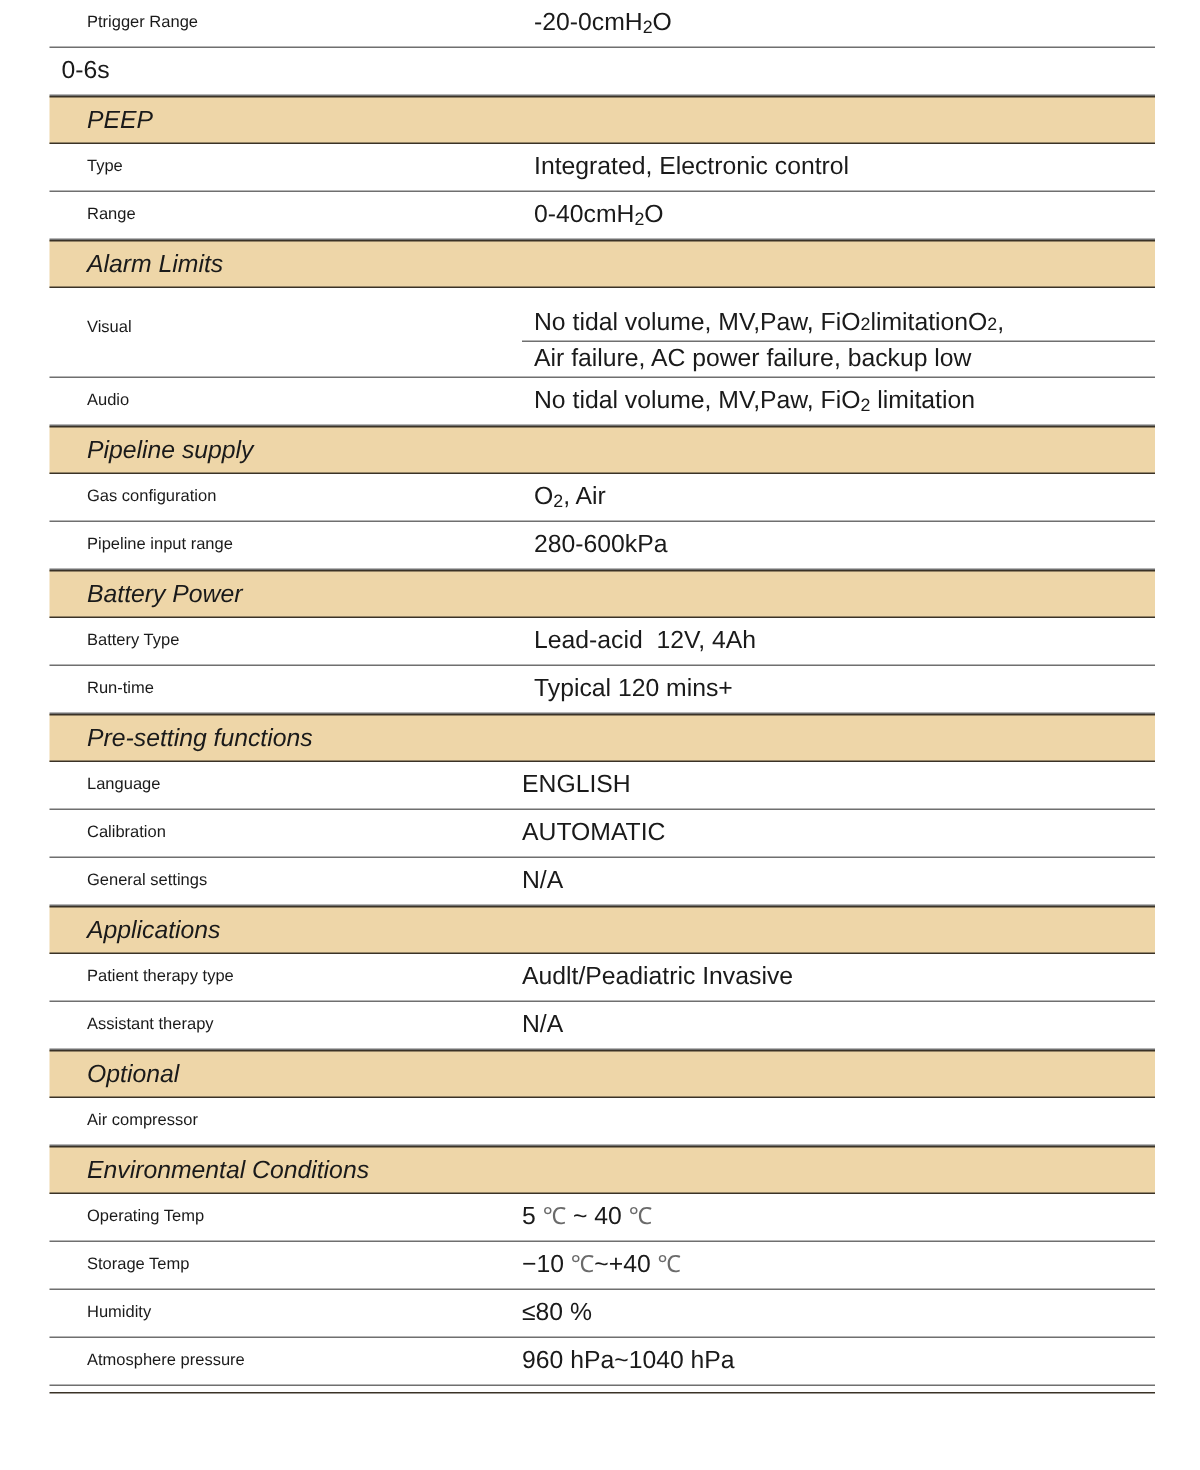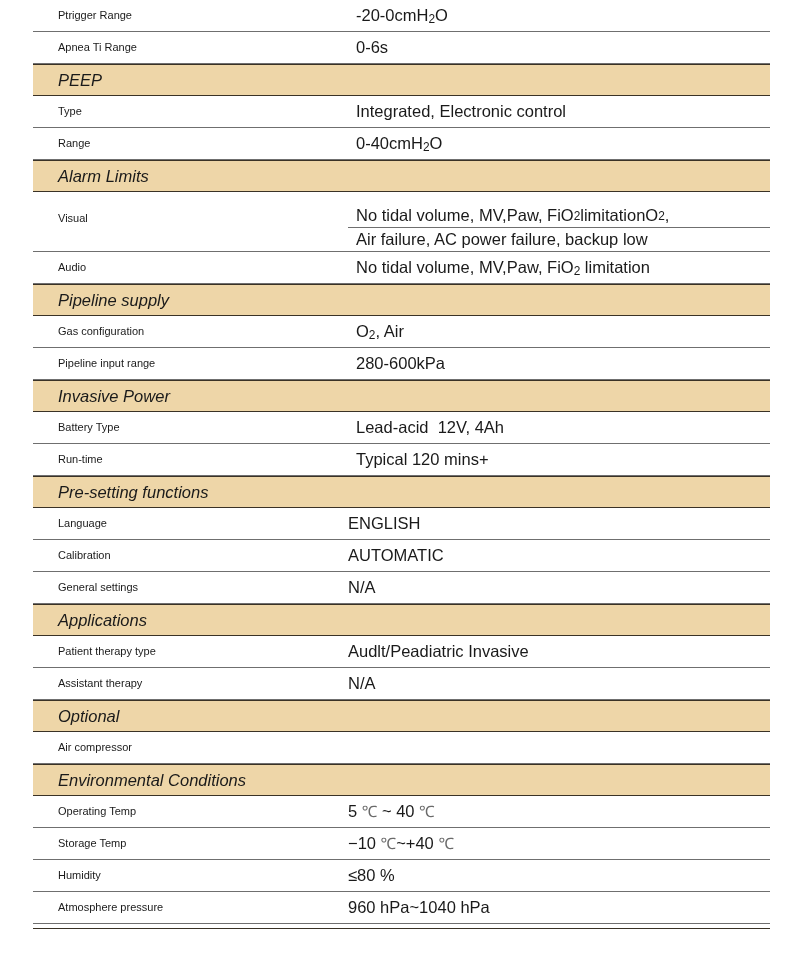--- a/index.html
+++ b/index.html
@@ -115,21 +115,20 @@
 </style>
 </head>
 <body>
 
 <div id="spec-table">
     <div class="row first">
       <div class="label">Ptrigger Range</div>
       <div class="value ind-a">-20-0cmH<sub>2</sub>O</div>
     </div>
     <div class="row">
-      <div class="label">Apnea Ti Range</div>
       <div class="value ind-a">0-6s</div>
     </div>
     <div class="row band">
       <div class="label">PEEP</div>
     </div>
     <div class="row">
       <div class="label">Type</div>
       <div class="value ind-a">Integrated, Electronic control</div>
     </div>
     <div class="row">
@@ -155,21 +154,21 @@
     </div>
     <div class="row">
       <div class="label">Gas configuration</div>
       <div class="value ind-a">O<sub>2</sub>, Air</div>
     </div>
     <div class="row">
       <div class="label">Pipeline input range</div>
       <div class="value ind-a">280-600kPa</div>
     </div>
     <div class="row band">
-      <div class="label">Invasive Power</div>
+      <div class="label">Battery Power</div>
     </div>
     <div class="row">
       <div class="label">Battery Type</div>
       <div class="value ind-a">Lead-acid&nbsp; 12V, 4Ah</div>
     </div>
     <div class="row">
       <div class="label">Run-time</div>
       <div class="value ind-a">Typical 120 mins+</div>
     </div>
     <div class="row band">

